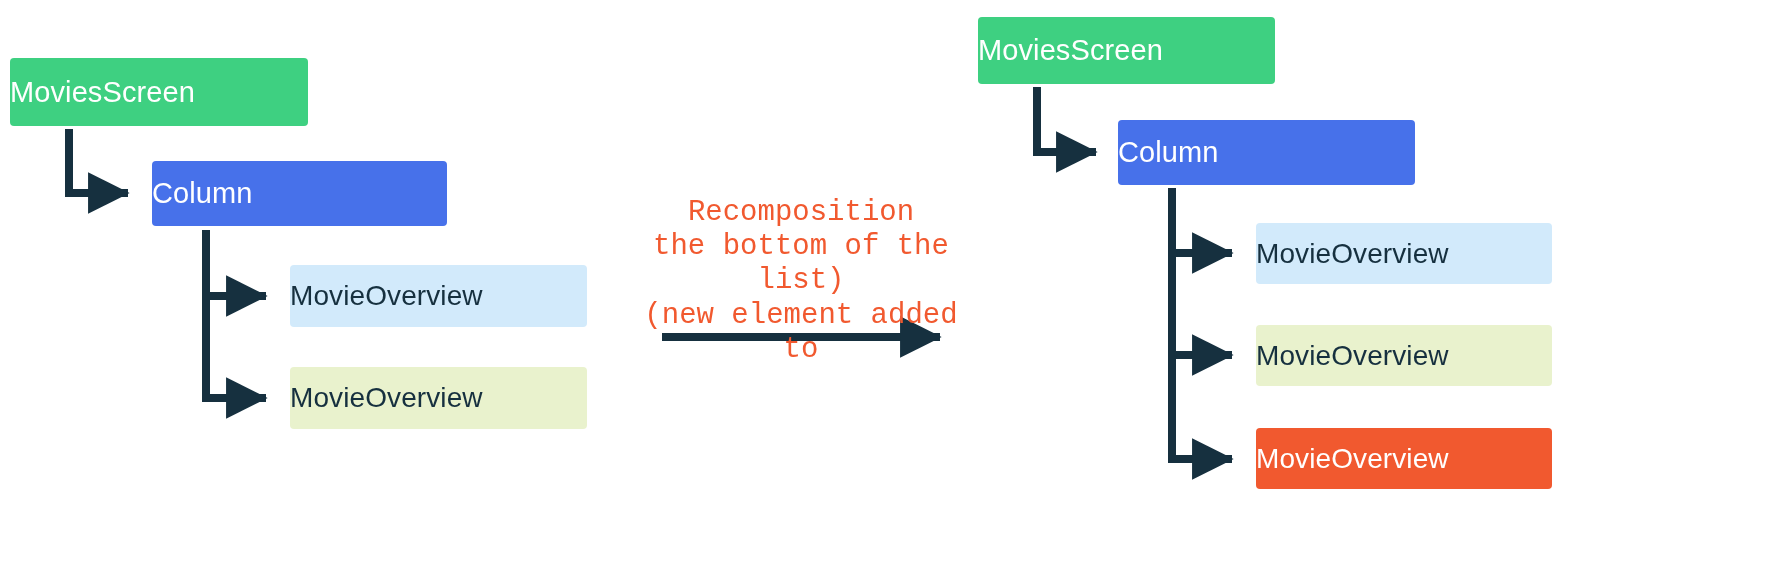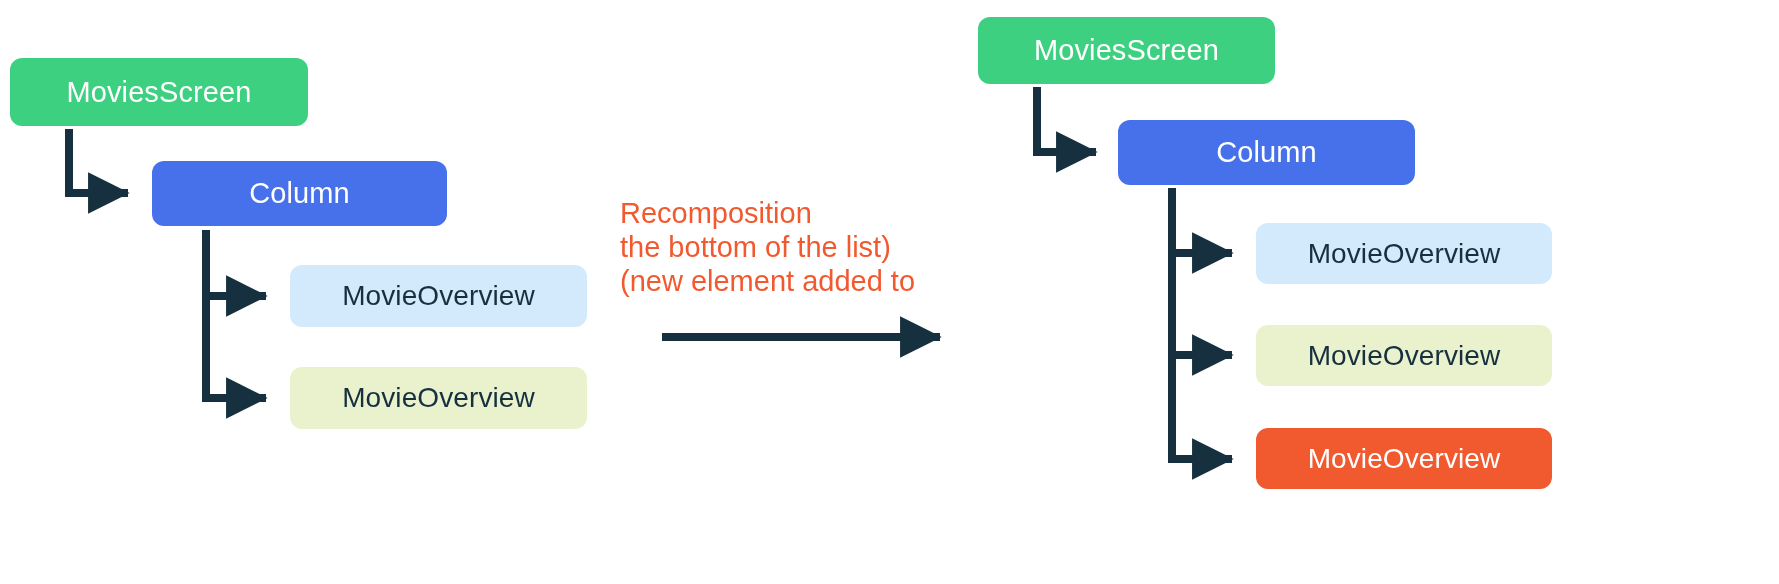--- a/index.html
+++ b/index.html
@@ -14,45 +14,44 @@
     position: relative;
     width: 1779px;
     height: 584px;
     background: #ffffff;
     overflow: hidden;
   }
   .node {
     position: absolute;
     display: flex;
     align-items: center;
-    justify-content: center;
-    border-radius: 12px;
+    border-radius: 4px;
     box-sizing: border-box;
     font-family: "Liberation Sans", sans-serif;
     white-space: nowrap;
     letter-spacing: 0.1px;
   }
   .node-label {
     display: block;
     line-height: 1;
   }
   .arrow-svg {
     position: absolute;
     top: 0;
     left: 0;
     width: 1779px;
     height: 584px;
     pointer-events: none;
     overflow: visible;
   }
   .caption {
     position: absolute;
-    text-align: left;
+    text-align: center;
     line-height: 1.18;
-    font-family: Liberation Sans, sans-serif;
+    font-family: Liberation Mono, monospace;
   }
   .caption-line { display: block; }
 </style>
 </head>
 <body>
 
 <div id="canvas">
 
   <svg class="arrow-svg" viewBox="0 0 1779 584">
     <defs>

